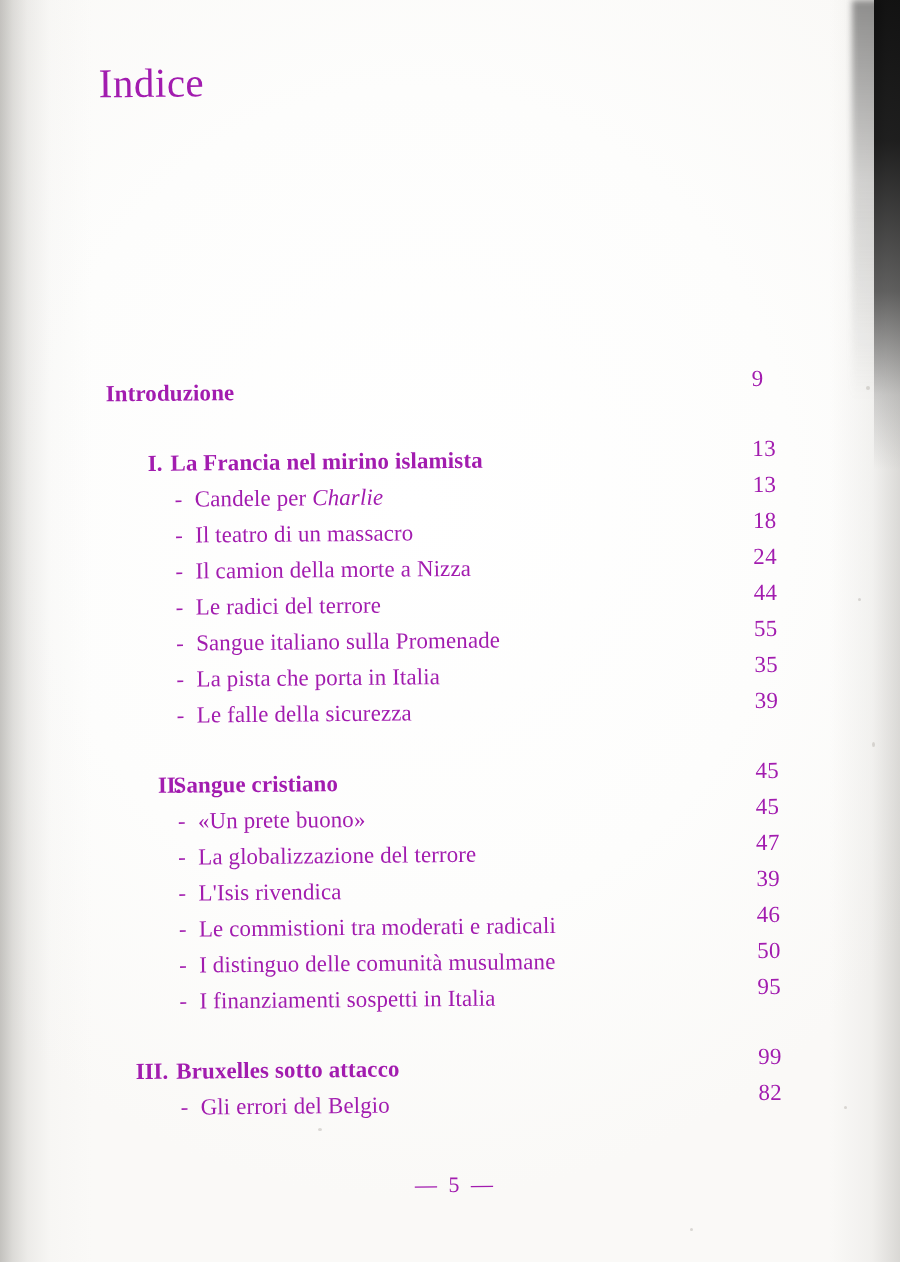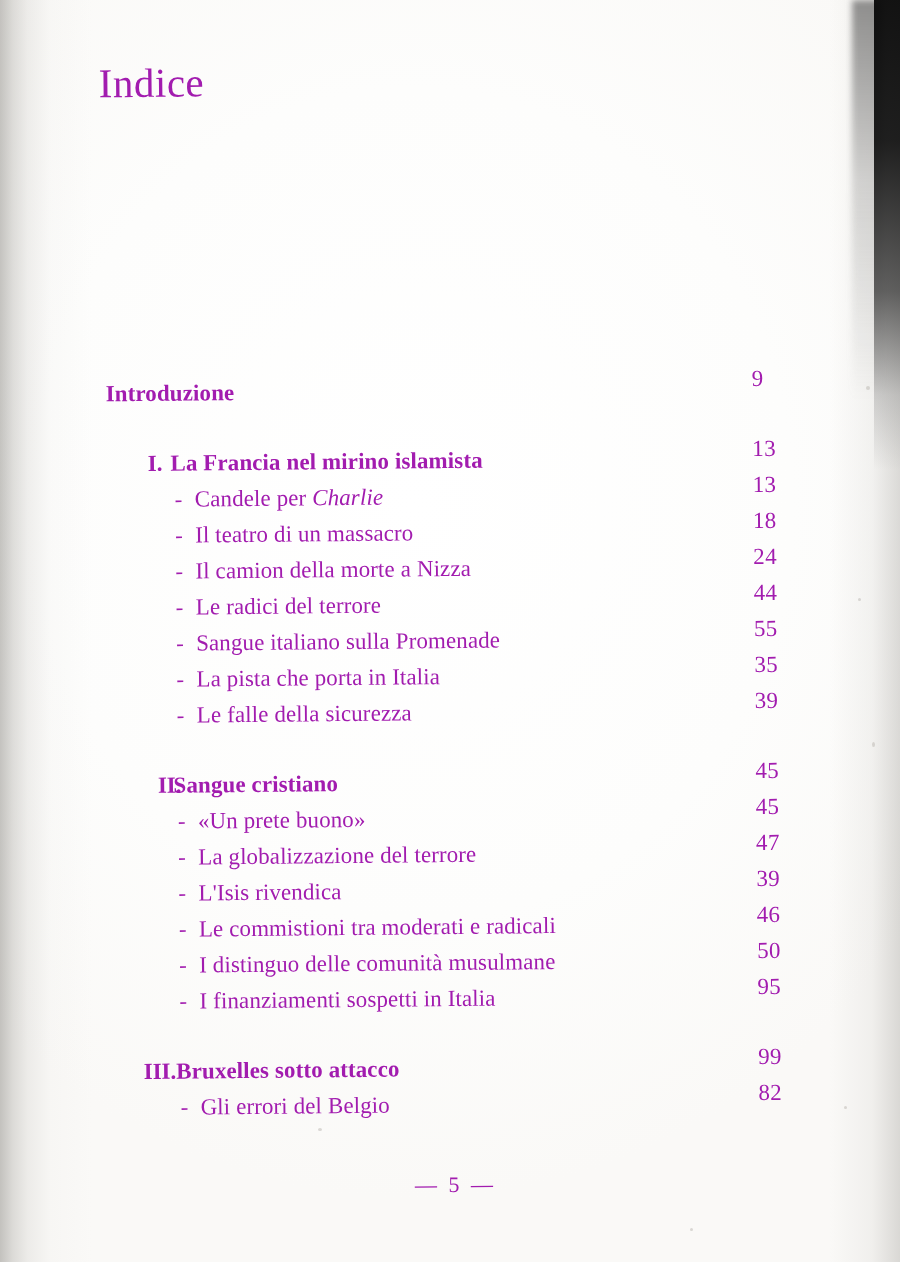--- a/index.html
+++ b/index.html
@@ -263,21 +263,21 @@
           <div class="sub-title"><span>I distinguo delle comunità musulmane</span></div>
           <div class="pnum">50</div>
         </div>
         <div class="row">
           <div class="dash">-</div>
           <div class="sub-title"><span>I finanziamenti sospetti in Italia</span></div>
           <div class="pnum">95</div>
         </div>
         <div class="gap-lg"></div>
         <div class="row">
-          <div class="chapter-num" style="left: 116px;">III.</div>
+          <div class="chapter-num" style="left: 108px;">III.</div>
           <div class="chapter-title">Bruxelles sotto attacco</div>
           <div class="pnum">99</div>
         </div>
         <div class="row">
           <div class="dash">-</div>
           <div class="sub-title"><span>Gli errori del Belgio</span></div>
           <div class="pnum">82</div>
         </div>
       </div>
 

